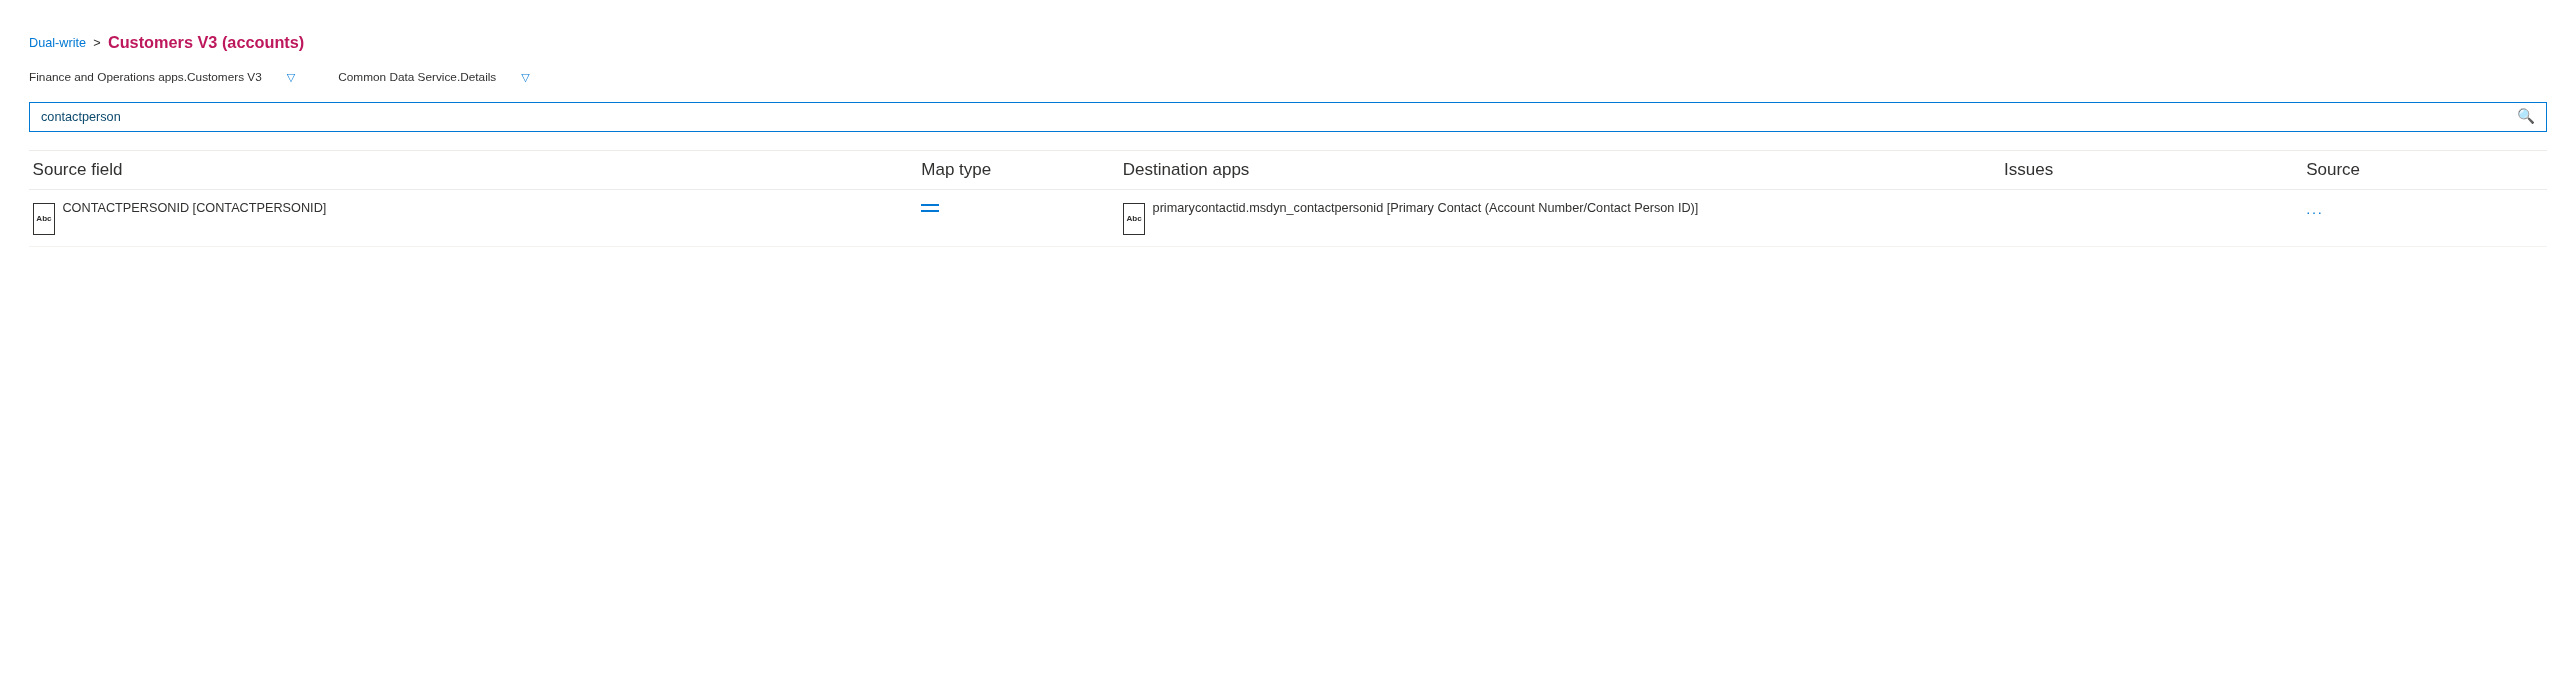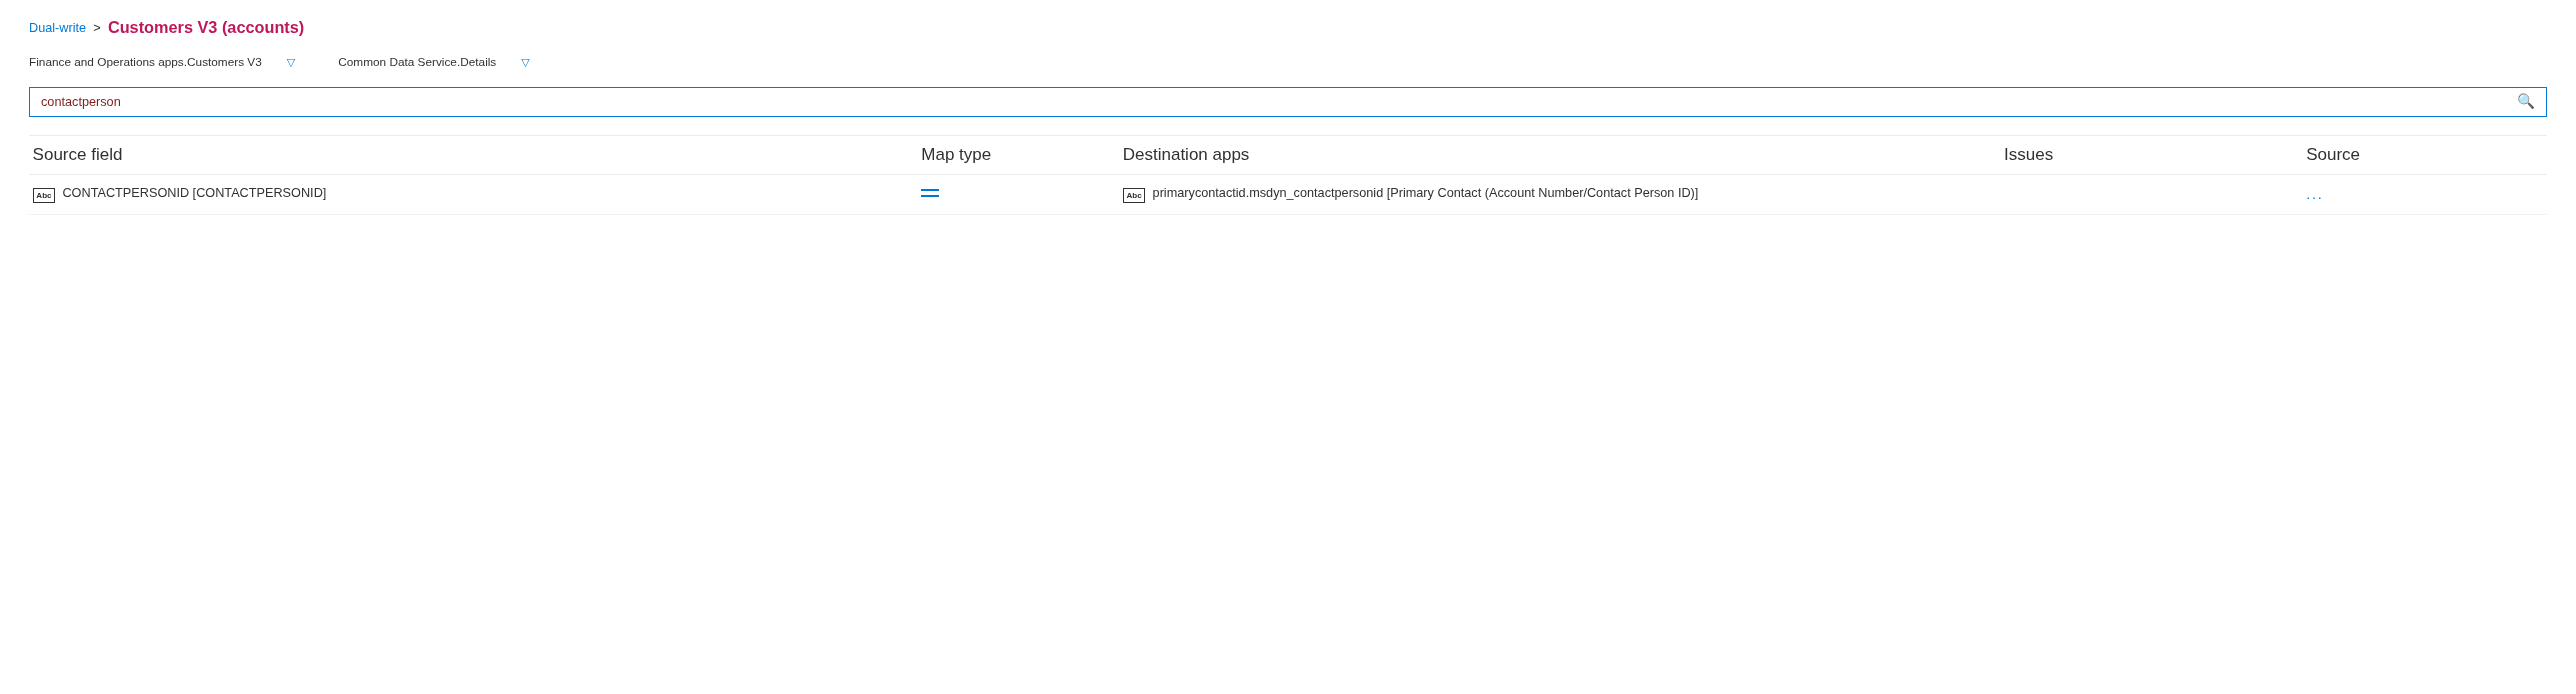--- a/index.html
+++ b/index.html
@@ -12,20 +12,21 @@
       font-family: 'Segoe UI', -apple-system, BlinkMacSystemFont, sans-serif;
       font-size: 12.7px;
       color: #323130;
       background: #ffffff;
       min-width: 1288px;
     }
 
     .page-container {
       padding: 18px 29px;
       max-width: 100%;
+      margin-top: 15px;
     }
 
     .breadcrumb {
       display: flex;
       align-items: center;
       gap: 7.2px;
       margin-bottom: 18px;
       font-size: 12.7px;
       color: #323130;
     }
@@ -101,21 +102,21 @@
       border: 0.9px solid #0078d4;
       margin-bottom: 18px;
       padding: 5.4px 11px;
     }
 
     .search-input {
       flex: 1;
       border: none;
       outline: none;
       font-size: 12.7px;
-      color: #7f1d1d;
+      color: #0c4a6e;
       font-family: inherit;
     }
 
     .search-icon {
       color: #323130;
       font-size: 14.5px;
       cursor: pointer;
     }
 
     .table {
@@ -159,21 +160,21 @@
 
     .abc-icon {
       display: inline-flex;
       align-items: center;
       justify-content: center;
       border: 0.9px solid #323130;
       font-size: 8.1px;
       font-weight: 600;
       padding: 0.9px 2.7px;
       min-width: 22px;
-      height: 15px;
+      height: 32px;
       color: #323130;
       margin-top: 1.8px;
       flex-shrink: 0;
     }
 
     .map-type-icon {
       display: flex;
       flex-direction: column;
       gap: 3.6px;
       margin-top: 3.6px;

